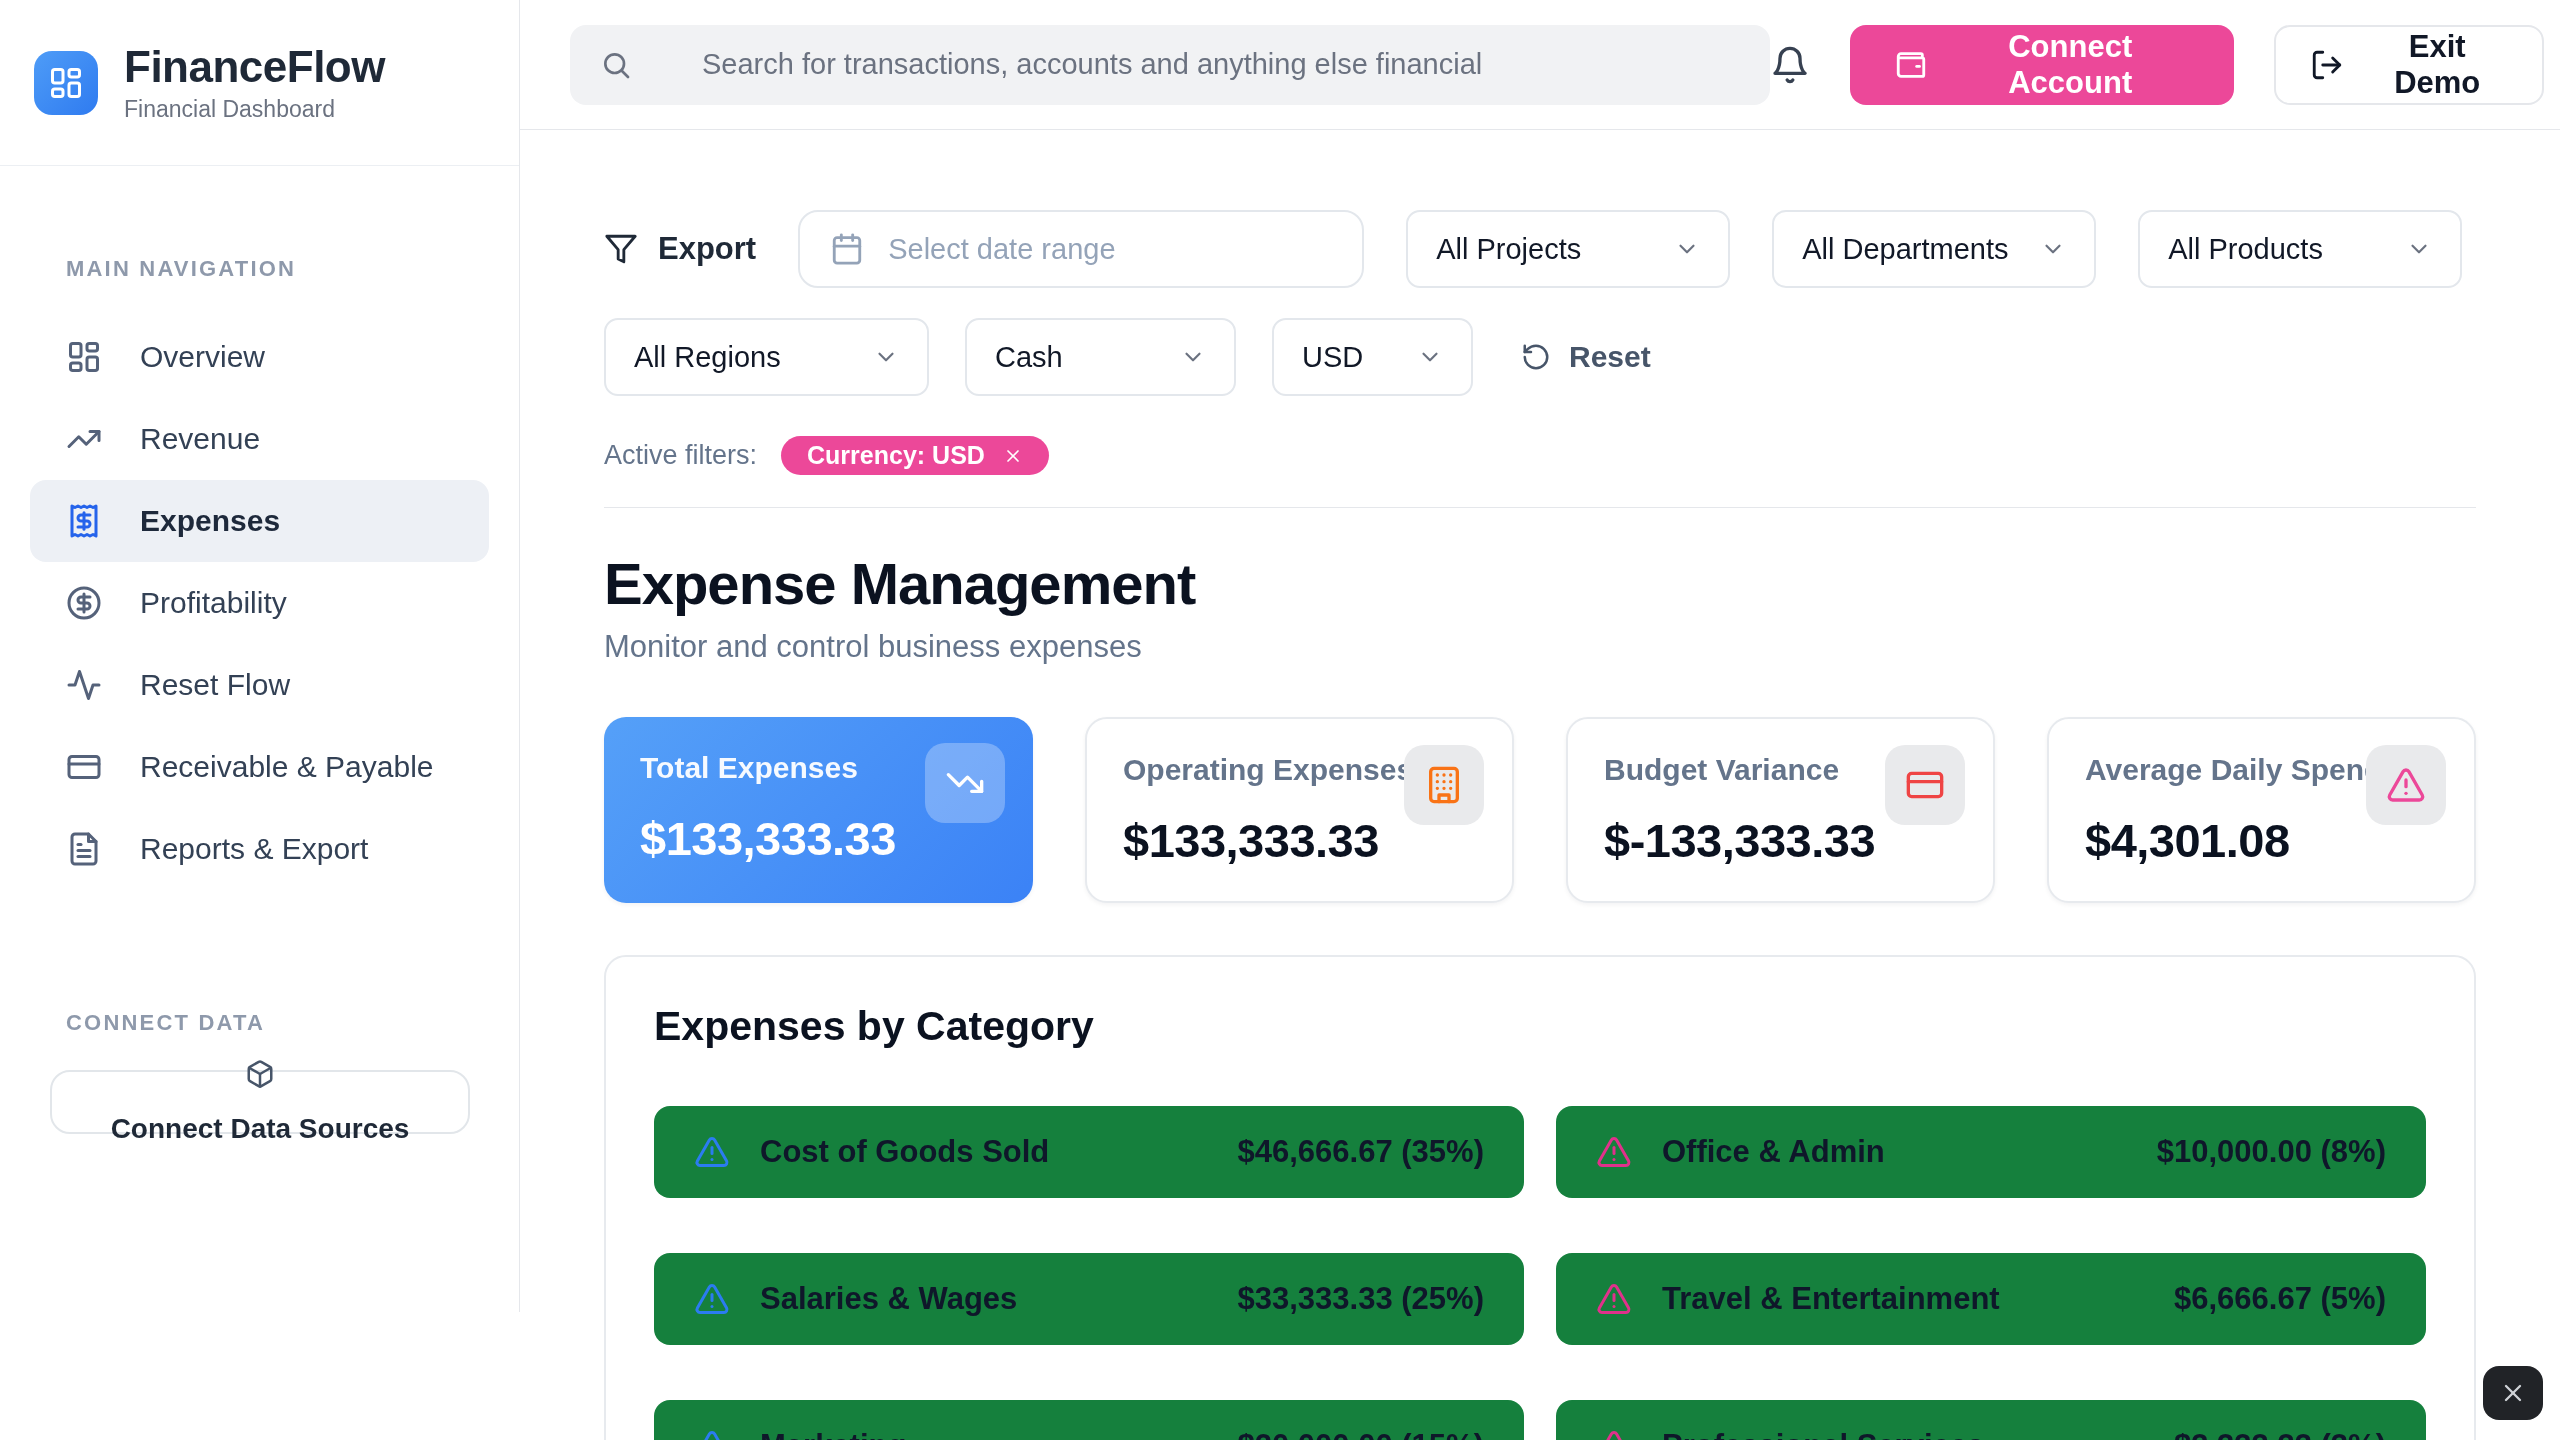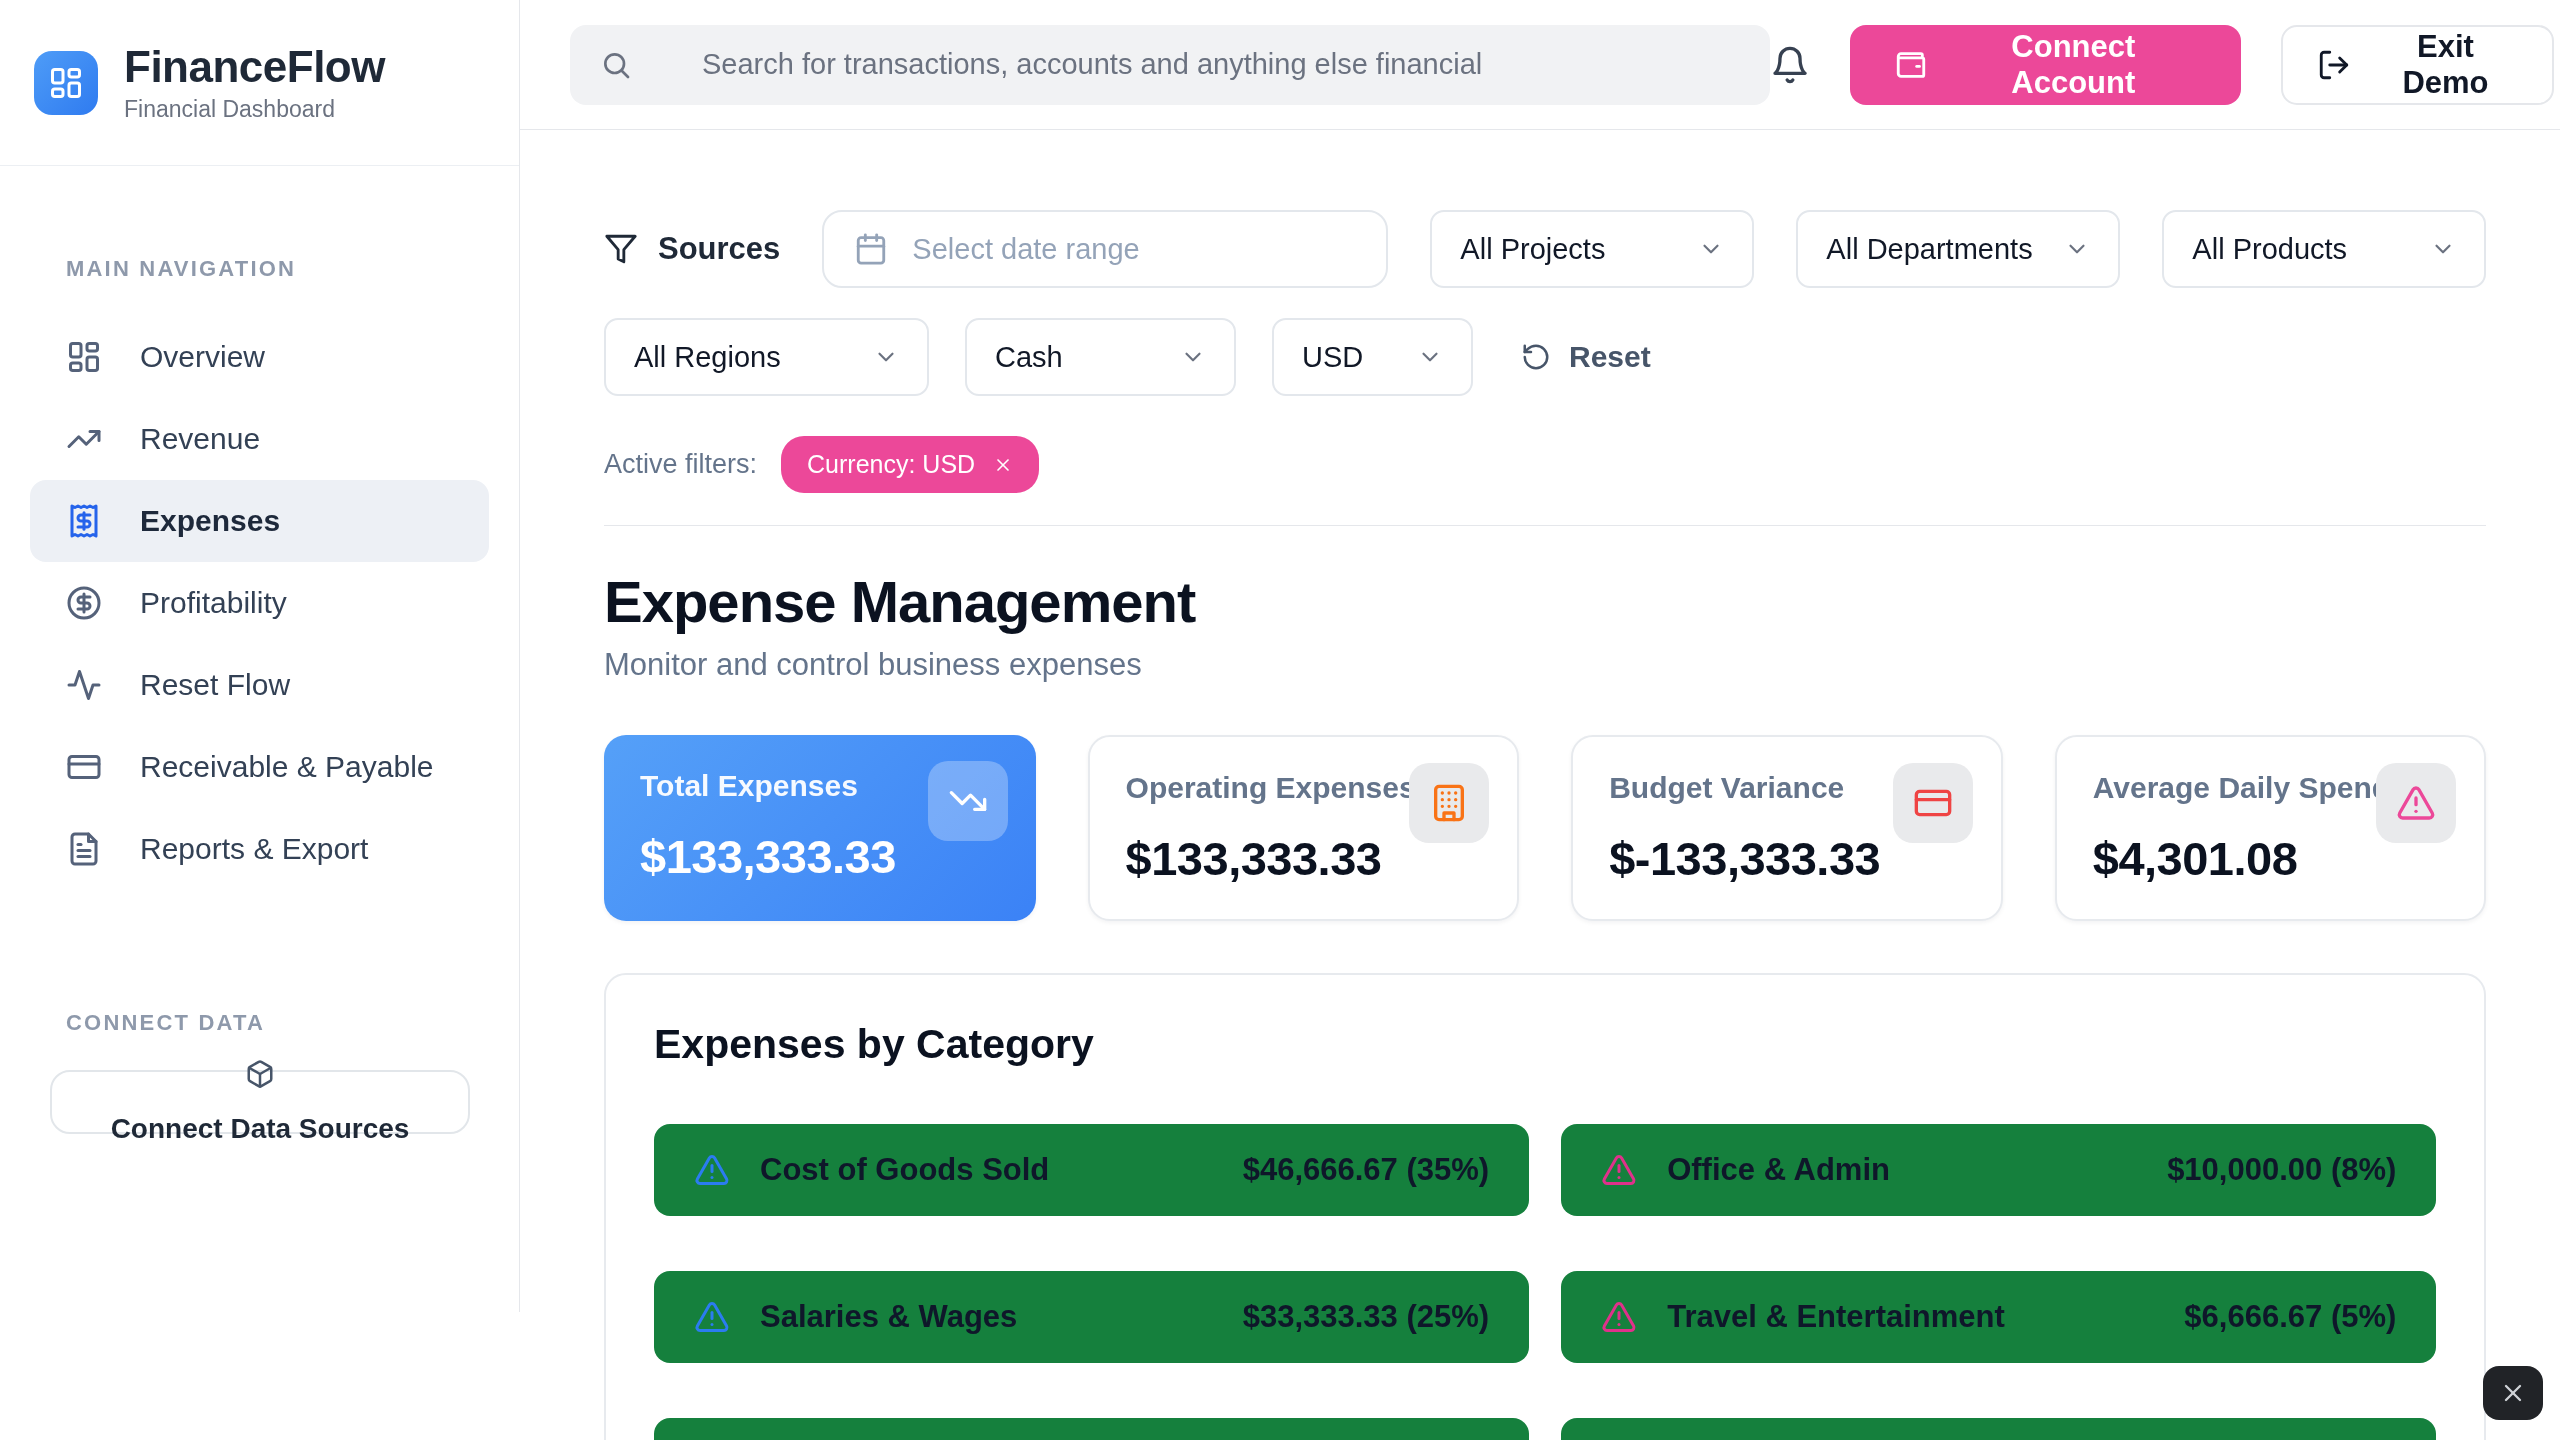--- a/index.html
+++ b/index.html
@@ -47,21 +47,21 @@
   .date-field { width:566px; border-radius:20px; padding:12px 30px; gap:24px; color:#94a3b8; }
   .date-field input { flex:1; border:none; outline:none; background:transparent; font-size:29px; color:#334155; font-family:inherit; }
   .date-field input::placeholder { color:#94a3b8; }
   .select { border-radius:14px; padding:0 28px; justify-content:space-between; color:#111827; cursor:pointer; }
   .select .chev { color:#6b7280; }
   .w-proj,.w-dept,.w-prod { width:324px; }
   .w-reg { width:325px; } .w-pay { width:271px; } .w-cur { width:201px; }
   .reset-btn { display:flex; align-items:center; gap:18px; margin-left:12px; background:none; border:none; font-size:30px; font-weight:600; color:#475569; font-family:inherit; cursor:pointer; }
   .active-row { margin-top:40px; display:flex; align-items:center; gap:24px; }
   .active-label { font-size:27px; color:#64748b; }
-  .chip { height:57px; background:#ec4899; color:#fff; border-radius:23px; padding:0 26px; display:flex; align-items:center; gap:18px; font-size:25px; font-weight:400; }
+  .chip { height:39px; background:#ec4899; color:#fff; border-radius:23px; padding:0 26px; display:flex; align-items:center; gap:18px; font-size:25px; font-weight:700; }
   .chip .chip-x { cursor:pointer; display:flex; }
 
   .divider { border:none; border-top:1px solid #e5e7eb; margin-top:32px; }
 
   .page-title { margin-top:42px; font-size:58px; font-weight:800; color:#0b1220; letter-spacing:-1px; }
   .page-subtitle { margin-top:12px; font-size:31px; color:#64748b; }
 
   
   .kpis { margin-top:52px; display:grid; grid-template-columns:repeat(4,1fr); gap:52px; }
   .kpi { position:relative; height:186px; background:#fff; border:2px solid #e7eaee; border-radius:22px; padding:34px 36px; box-shadow:0 2px 4px rgba(16,24,40,.05); }
@@ -308,21 +308,21 @@
 
     <div class="content">
 
       <div class="filters-row">
         <div class="filters-label">
           <span>
               <svg width="34" height="34" viewBox="0 0 24 24">
                 <use href="#i-funnel"></use>
               </svg>
             </span>
-          <span>Sources</span>
+          <span>Export</span>
         </div>
         <div class="field date-field">
           <span>
               <svg width="34" height="34" viewBox="0 0 24 24">
                 <use href="#i-calendar"></use>
               </svg>
             </span>
           <input type="text" placeholder="Select date range" style="">
         </div>
         <div class="field select w-proj">

